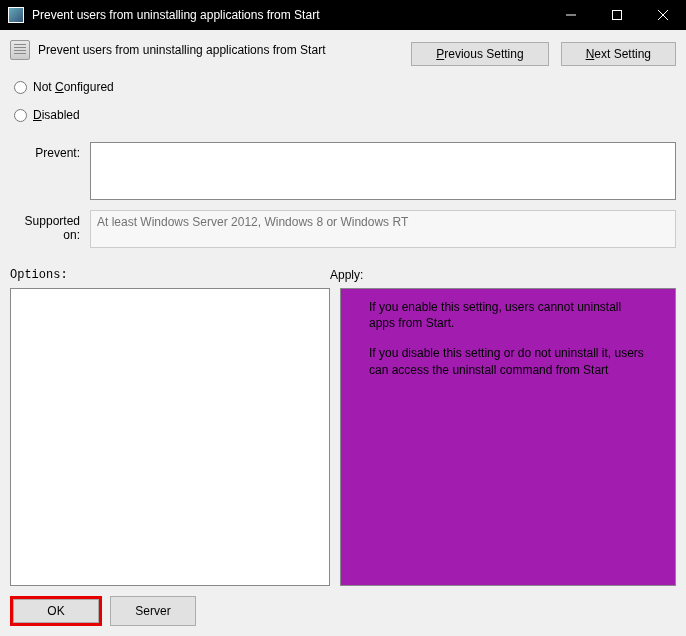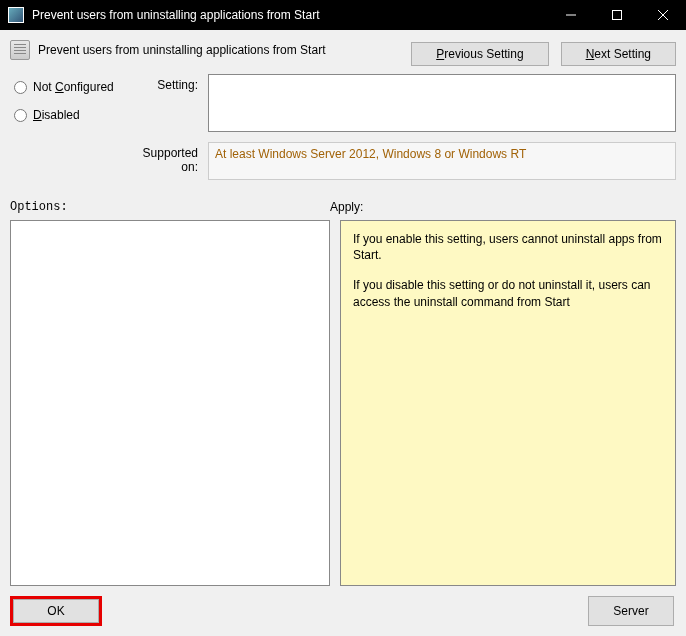--- a/index.html
+++ b/index.html
@@ -16,45 +16,45 @@
 
 .header-row { display: flex; align-items: flex-start; margin-bottom: 8px; }
 .policy-icon { width: 20px; height: 20px; margin-right: 8px; border: 1px solid #999; background: linear-gradient(#e8e8e8,#ccc); border-radius: 2px; position: relative; }
 .policy-icon::after { content:""; position:absolute; left:3px; top:3px; right:3px; bottom:3px; background: repeating-linear-gradient(#888,#888 1px,transparent 1px,transparent 3px);}
 .policy-title { flex: 1; padding-top: 3px; }
 .nav-btns { display: flex; gap: 12px; margin-top: 2px; }
 
 button.win { background: #e1e1e1; border: 1px solid #adadad; padding: 4px 24px; min-width: 86px; cursor: pointer; }
 button.win u { text-decoration: underline; }
 
-.top-grid { display: flex; gap: 8px; }
+.top-grid { display: flex; gap: 8px; flex-direction: column; }
 .radio-col { width: 110px; padding-top: 4px; }
 .radio-opt { display: flex; align-items: center; margin-bottom: 10px; padding: 2px 4px; cursor: pointer; }
 .radio-opt input { margin-right: 6px; }
 .radio-opt label u { text-decoration: underline; }
 
 .highlight { border: 3px solid #e60000; }
 .enabled-wrap { margin-left: -4px; margin-right: -4px; padding-right: 20px; }
 
 .fields-col { flex: 1; }
 .field-row { display: flex; align-items: flex-start; margin-bottom: 10px; }
 .field-label { width: 80px; text-align: right; padding-right: 10px; padding-top: 4px; }
 .comment-box { flex: 1; height: 58px; border: 1px solid #888; background: #fff; resize: none; padding: 4px; overflow-y: scroll; }
-.supported-box { flex: 1; height: 38px; border: 1px solid #ccc; background: #f7f7f7; padding: 4px 6px; color: #a16207; overflow-y: scroll; }
+.supported-box { flex: 1; height: 38px; border: 1px solid #ccc; background: #f7f7f7; padding: 4px 6px; color: #737373; overflow-y: scroll; }
 
 .mid-labels { display: flex; margin-top: 10px; margin-bottom: 6px; }
 .mid-labels .l { width: 320px; font-family: Liberation Mono, monospace; }
 .mid-labels .r { flex: 1; }
 
 .panes { display: flex; gap: 10px; flex: 1; }
 .options-pane { width: 320px; border: 1px solid #888; background: #fff; overflow-y: scroll; }
-.help-pane { flex: 1; border: 1px solid #888; background: #fef9c3; padding: 10px 12px; overflow-y: scroll; }
+.help-pane { flex: 1; border: 1px solid #888; background: #a21caf; padding: 10px 28px; overflow-y: scroll; }
 .help-pane p { margin-bottom: 14px; line-height: 1.35; }
 
-.footer { display: flex; justify-content: space-between; gap: 8px; margin-top: 10px; padding-right: 2px; }
+.footer { display: flex; justify-content: flex-start; gap: 8px; margin-top: 10px; padding-right: 2px; }
 .ok-wrap { display: inline-block; }
 
 ::-webkit-scrollbar { width: 17px; }
 ::-webkit-scrollbar-track { background: #f0f0f0; }
 ::-webkit-scrollbar-thumb { background: #cdcdcd; border: 1px solid #b5b5b5; }
 ::-webkit-scrollbar-button { background: #f0f0f0; height: 17px; display: block; }
 </style>
 </head>
 <body>
 
@@ -99,21 +99,21 @@
           <label>Not <u>C</u>onfigured</label>
       </div>
       <div class="radio-opt">
         <input type="radio" name="st" style="">
           <label><u>D</u>isabled</label>
       </div>
     </div>
 
     <div class="fields-col">
       <div class="field-row">
-        <div class="field-label">Setting:</div>
+        <div class="field-label">Prevent:</div>
         <textarea class="comment-box" style=""></textarea>
       </div>
       <div class="field-row">
         <div class="field-label">Supported on:</div>
         <div class="supported-box">At least Windows Server 2012, Windows 8 or Windows RT</div>
       </div>
     </div>
   </div>
 
   <div class="mid-labels">

